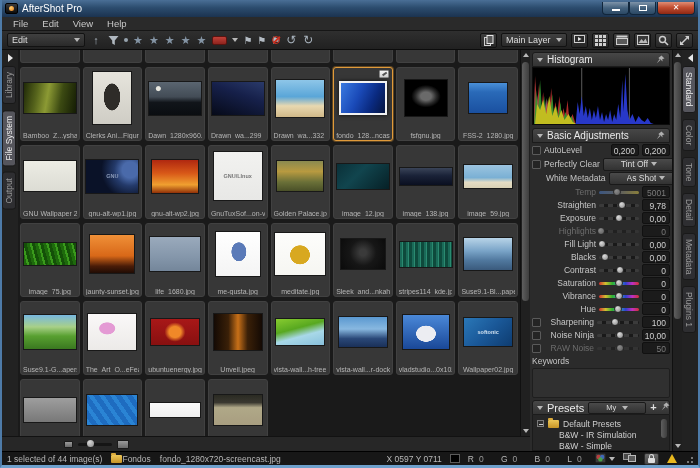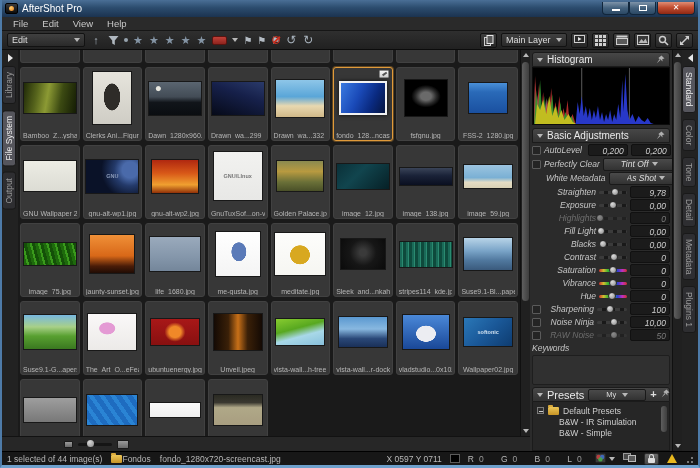--- a/index.html
+++ b/index.html
@@ -80,26 +80,26 @@
   .zslider{width:34px;height:3px;background:#151515;border-radius:2px;position:relative;}
   .zknob{position:absolute;top:-2.5px;width:7px;height:7px;border-radius:50%;background:radial-gradient(circle at 35% 30%,#d8d8d8,#8a8a8a);}
   
   .right-col{display:flex;flex:0 0 auto;}
   .rpanel{width:142px;background:#2b2b2b;display:flex;flex-direction:column;font-size:9px;color:#c6c6c6;
           padding:2px 2px 0;overflow:hidden;}
   .sect-h{height:15px;background:linear-gradient(#474747,#333);border:1px solid #1b1b1b;border-radius:3px 3px 0 0;
           display:flex;align-items:center;gap:4px;padding:0 4px;color:#eaeaea;font-size:10px;flex:0 0 auto;}
   .sect-h .pin{margin-left:auto;display:flex;}
   .hist{height:58px;background:#000;border:1px solid #0c0c0c;margin-bottom:3px;flex:0 0 auto;}
-  .brow{display:flex;align-items:center;height:12px;margin:1px 0;gap:3px;flex:0 0 auto;font-style:italic;}
+  .brow{display:flex;align-items:center;height:12px;margin:1px 0;gap:3px;flex:0 0 auto;}
   .chk{width:9px;height:9px;background:#242424;border:1px solid #5a5a5a;border-radius:1px;flex:0 0 auto;}
   .chkspace{width:11px;flex:0 0 auto;}
   .blabel{width:50px;text-align:right;color:#c6c6c6;white-space:nowrap;flex:0 0 auto;font-size:8.5px;}
   .blabel.lft{text-align:left;width:auto;}
-  .valbox{width:40px;height:12px;background:#1b1b1b;border:1px solid #111;border-radius:2px;color:#cfcfcf;
+  .valbox{width:28px;height:12px;background:#1b1b1b;border:1px solid #111;border-radius:2px;color:#cfcfcf;
           font-size:8.5px;text-align:right;padding:1px 3px 0 0;flex:0 0 auto;}
   .ddown{height:13px;background:linear-gradient(#4a4a4a,#323232);border:1px solid #191919;border-radius:2px;
          display:flex;align-items:center;padding:0 17px;gap:3px;color:#ddd;font-size:8.5px;flex:1;}
   .ddown .lbl{flex:1;white-space:nowrap;overflow:hidden;}
   .minibtn{width:15px;height:13px;background:linear-gradient(#4a4a4a,#2e2e2e);border:1px solid #191919;border-radius:2px;
            display:flex;align-items:center;justify-content:center;flex:0 0 auto;}
   .strack{flex:1;height:3px;border-radius:2px;position:relative;background:#191919;}
   .strack.plain{background:repeating-linear-gradient(90deg,#3b3b3b 0 5px,#191919 5px 9px);}
   .strack.temp{background:linear-gradient(90deg,#4a7ac8,#8c8c84 55%,#d8c448);}
   .strack.rainbow{background:linear-gradient(90deg,#d03030,#d0c030,#30b030,#30b0b0,#3040d0,#c030c0,#d03030);}
@@ -493,20 +493,28 @@
             <span class="tri-d"></span>
           </span>
           <span class="minibtn">
             <svg width="10" height="10" viewBox="0 0 10 10">
                 <path d="M8.6 1.4 a1.5 1.5 0 0 1 0 2.1 L5 7 L3 8.2 L1.8 7 L3 5 L6.5 1.4 a1.5 1.5 0 0 1 2.1 0 Z" fill="#cccccc"></path>
               </svg>
           </span>
         </div>
 
         <div>
+            <div class="brow disabled">
+              <span class="chkspace"></span>
+              <span class="blabel">Temp</span>
+              <span class="strack temp">
+                <span class="sknob" style="left: calc(45% - 4px);"></span>
+              </span>
+              <span class="valbox">5001</span>
+            </div>
             <div class="brow">
               <span class="chkspace"></span>
               <span class="blabel">Straighten</span>
               <span class="strack plain">
                 <span class="sknob" style="left: calc(57% - 4px);"></span>
               </span>
               <span class="valbox">9,78</span>
             </div>
             <div class="brow">
               <span class="chkspace"></span>

